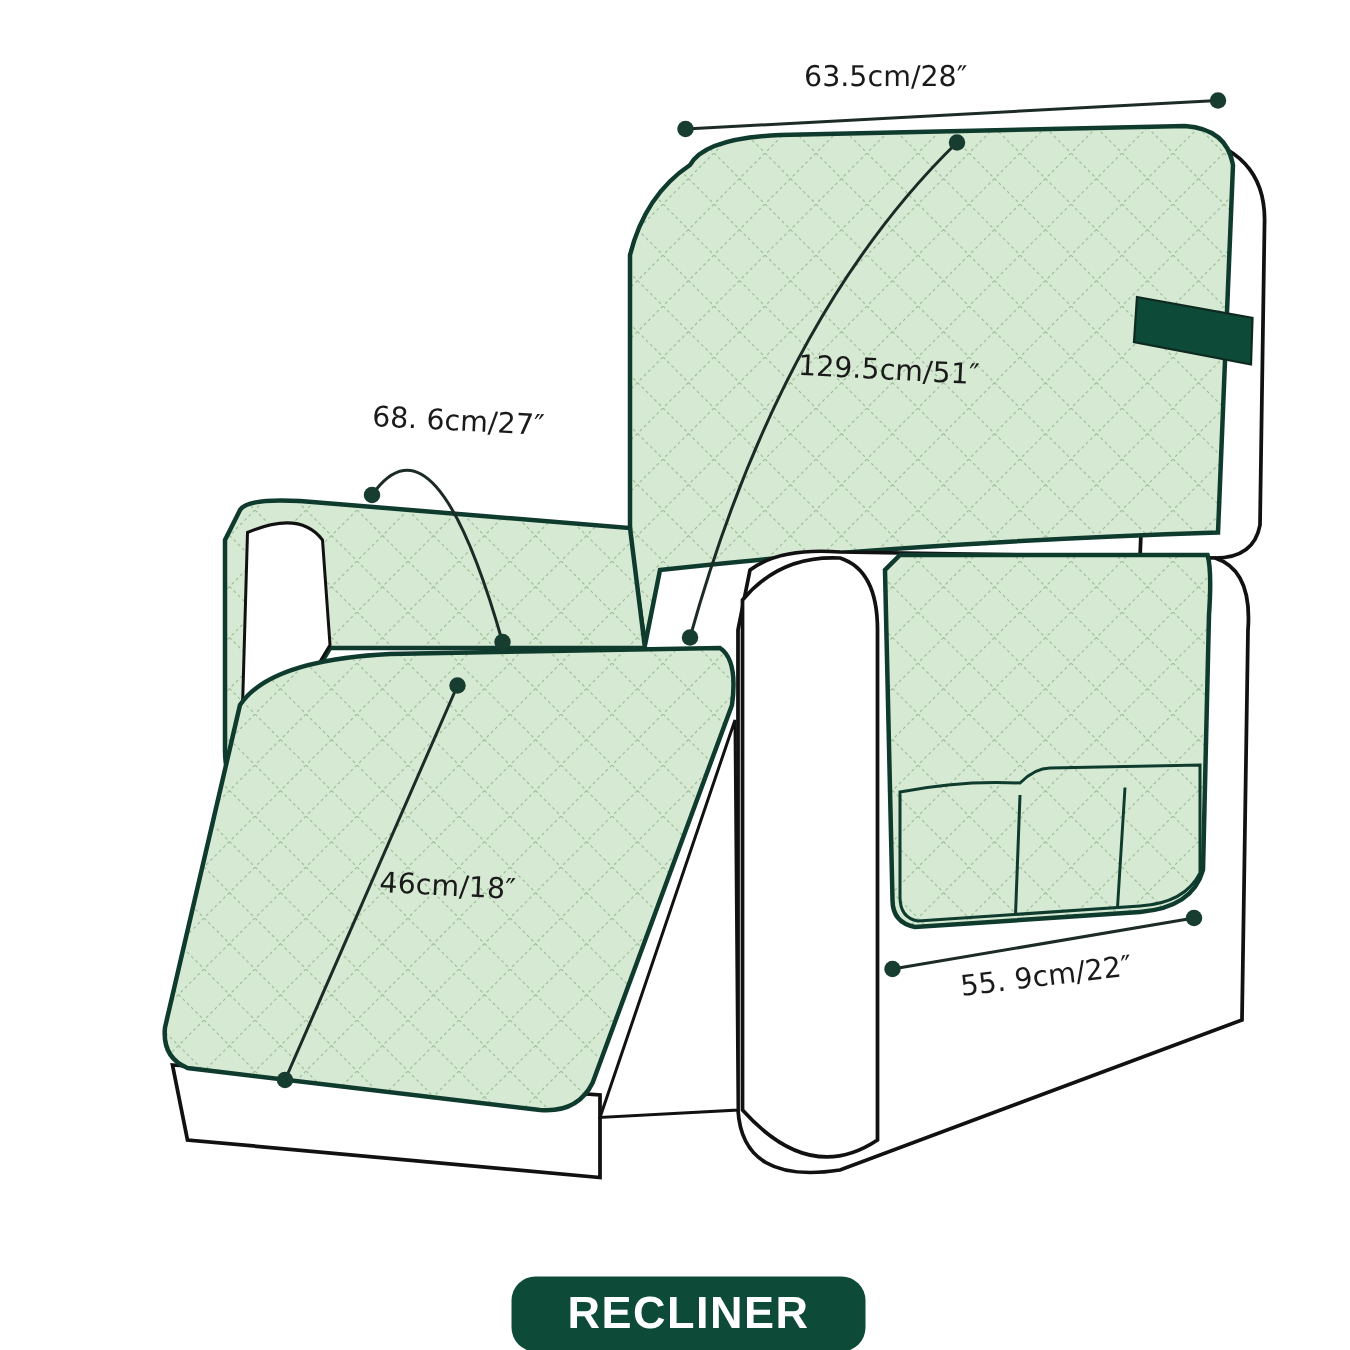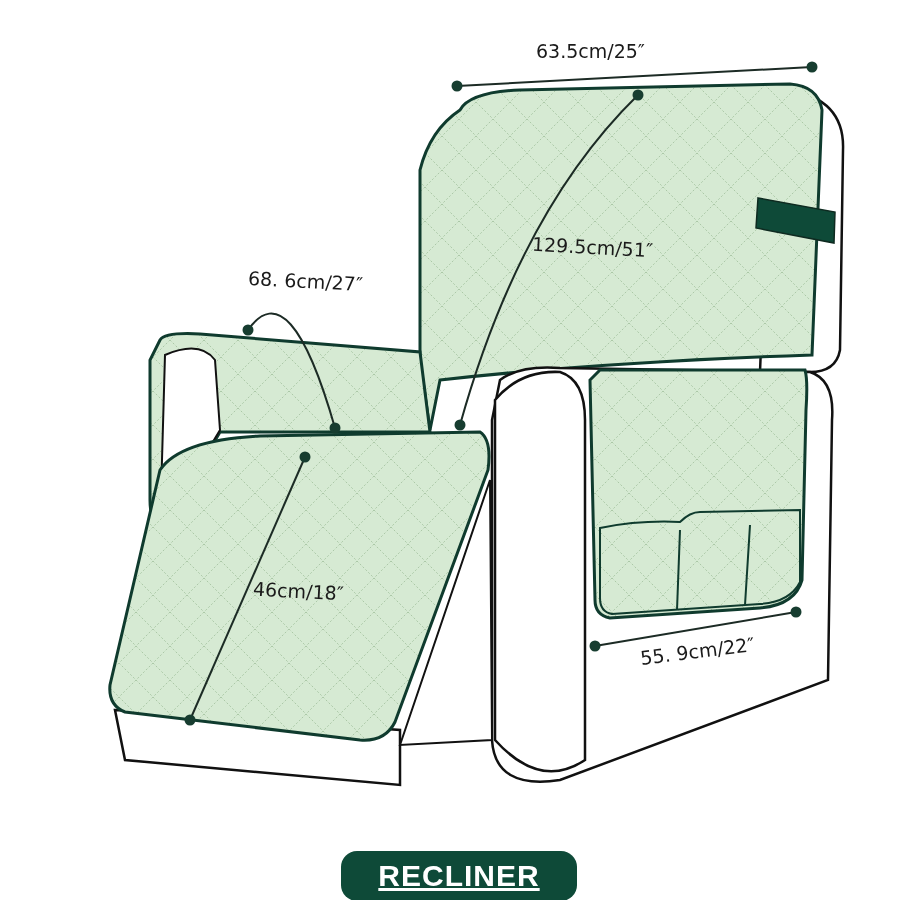--- a/index.html
+++ b/index.html
@@ -1,21 +1,21 @@
 <!DOCTYPE html>
 <html><head>
 <meta charset="utf-8">
 <style>
   html,body{margin:0;padding:0;background:#ffffff;}
   body{width:900px;height:900px;position:relative;overflow:hidden;font-family:"Liberation Sans",sans-serif;}
   svg{position:absolute;left:0;top:0;}
   .lbl{position:absolute;color:#1a1a1a;font-size:19px;white-space:nowrap;font-family:"DejaVu Sans",sans-serif;}
   .badge{position:absolute;left:341px;top:851px;width:236px;height:50px;border-radius:16px;background:#0e4a38;
     color:#ffffff;font-family:"Liberation Sans",sans-serif;font-weight:bold;font-size:30px;letter-spacing:1px;
-    display:flex;align-items:center;justify-content:center;text-decoration:underline;}
+    display:flex;align-items:center;justify-content:center;}
 </style>
 </head>
 <body>
 
 <svg width="900" height="900" viewBox="0 0 900 900">
   <defs>
     <pattern id="quilt" width="34" height="34" patternUnits="userSpaceOnUse">
       <rect width="34" height="34" fill="#d6ead3"></rect>
       <path d="M0 0 L34 34 M34 0 L0 34" stroke="#9fbf9b" stroke-width="0.8" stroke-dasharray="2 2"></path>
     </pattern>
@@ -59,19 +59,19 @@
 
   <line x1="305" y1="457" x2="190" y2="720" stroke="#1c2b25" stroke-width="2"></line>
   <circle cx="305" cy="457" r="5.5" fill="#173d30"></circle>
   <circle cx="190" cy="720" r="5.5" fill="#173d30"></circle>
 
   <line x1="595" y1="646" x2="796" y2="612" stroke="#1c2b25" stroke-width="2"></line>
   <circle cx="595" cy="646" r="5.5" fill="#173d30"></circle>
   <circle cx="796" cy="612" r="5.5" fill="#173d30"></circle>
 </svg>
 
-<div class="lbl" style="left:536px;top:40px;">63.5cm/25″</div>
+<div class="lbl" style="left:536px;top:40px;">63.5cm/28″</div>
 <div class="lbl" style="left:532px;top:236px;transform:rotate(3deg);">129.5cm/51″</div>
 <div class="lbl" style="left:248px;top:270px;transform:rotate(3deg);">68. 6cm/27″</div>
 <div class="lbl" style="left:253px;top:580px;transform:rotate(3deg);">46cm/18″</div>
 <div class="lbl" style="left:640px;top:640px;transform:rotate(-7deg);">55. 9cm/22″</div>
 
 <div class="badge">RECLINER</div>
 
 </body></html>

